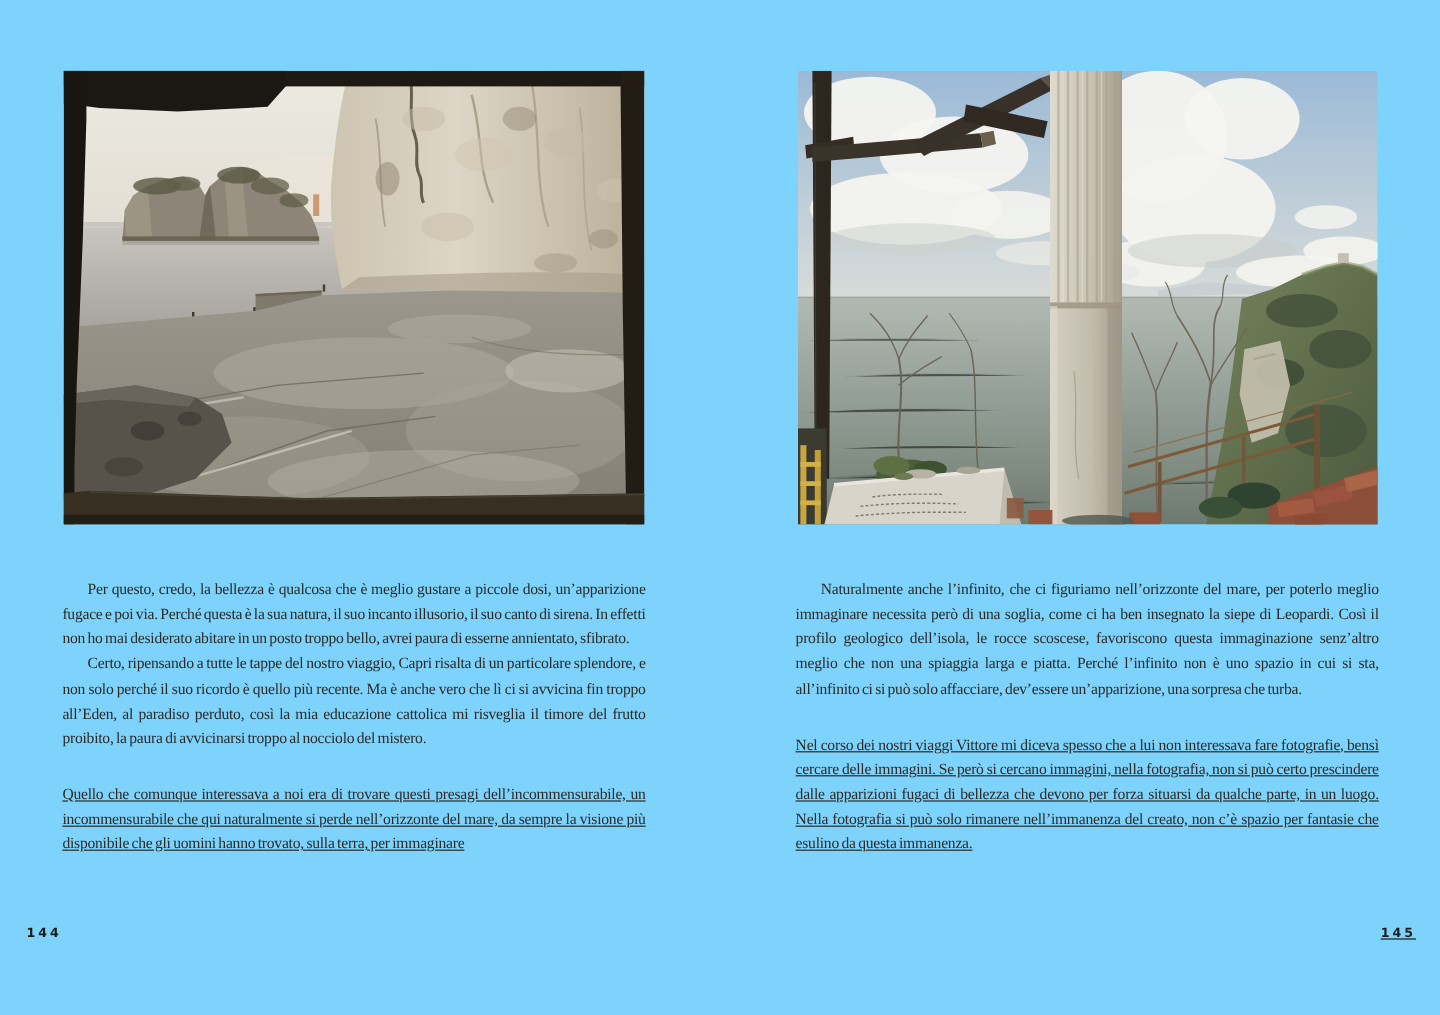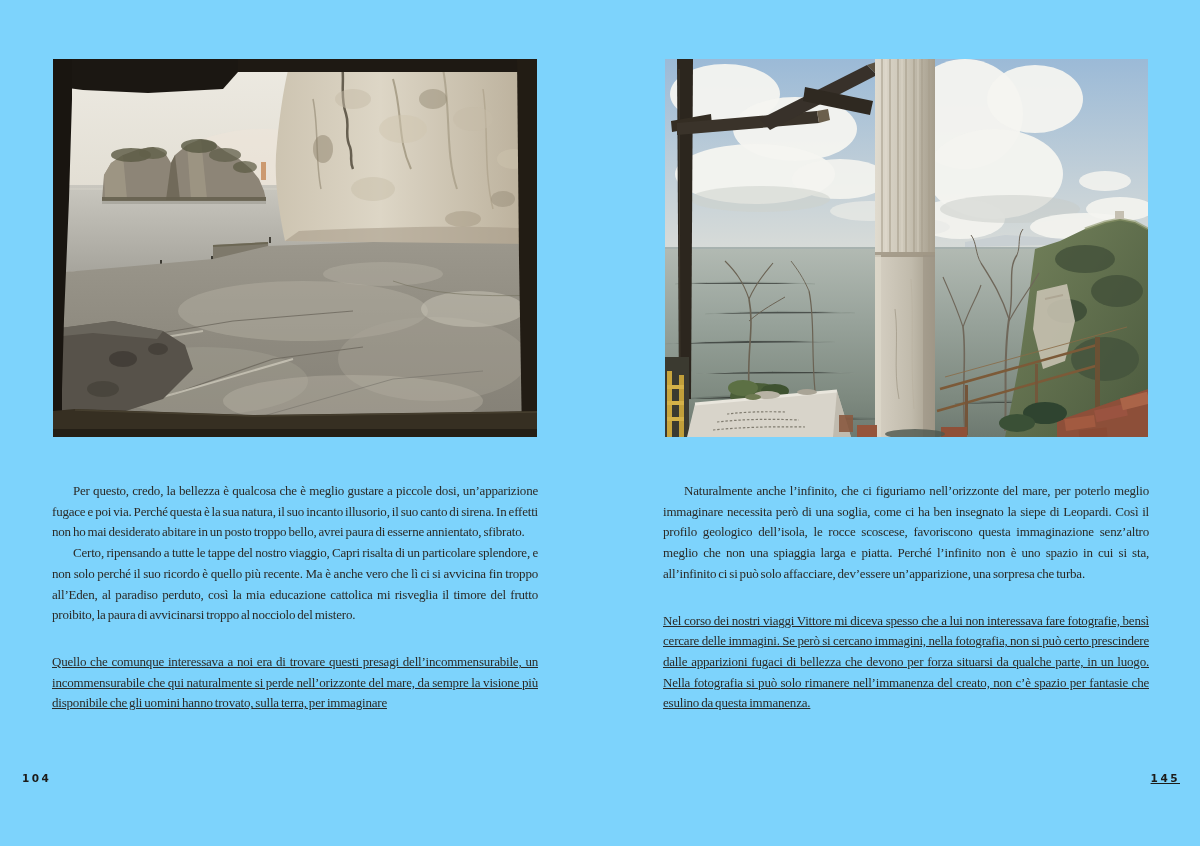--- a/index.html
+++ b/index.html
@@ -146,21 +146,21 @@
         </g>
       </svg>
     </figure>
 
     <div class="text-col" id="text-left">
       <p class="indent">Per questo, credo, la bellezza è qualcosa che è meglio gustare a piccole dosi, un’apparizione fugace e poi via. Perché questa è la sua natura, il suo incanto illusorio, il suo canto di sirena. In effetti non ho mai desiderato abitare in un posto troppo bello, avrei paura di esserne annientato, sfibrato.</p>
       <p class="indent">Certo, ripensando a tutte le tappe del nostro viaggio, Capri risalta di un particolare splendore, e non solo perché il suo ricordo è quello più recente. Ma è anche vero che lì ci si avvicina fin troppo all’Eden, al paradiso perduto, così la mia educazione cattolica mi risveglia il timore del frutto proibito, la paura di avvicinarsi troppo al nocciolo del mistero.</p>
       <p class="spaced">Quello che comunque interessava a noi era di trovare questi presagi dell’incommensurabile, un incommensurabile che qui naturalmente si perde nell’orizzonte del mare, da sempre la visione più disponibile che gli uomini hanno trovato, sulla terra, per immaginare</p>
     </div>
 
-    <div class="folio" id="folio-left">104</div>
+    <div class="folio" id="folio-left">144</div>
   </section>
 
   <section>
 
     <figure class="photo" id="photo-right" aria-label="Fluted column and dark pergola beams above a terrace overlooking the sea, cumulus clouds and a green headland at Capri">
       <svg viewBox="0 0 483 378" xmlns="http://www.w3.org/2000/svg">
         <defs>
           <linearGradient id="skyR" x1="0" y1="0" x2="0" y2="1">
             <stop offset="0" stop-color="#9bbad7"></stop>
               <stop offset="0.62" stop-color="#c3d0d8"></stop>

